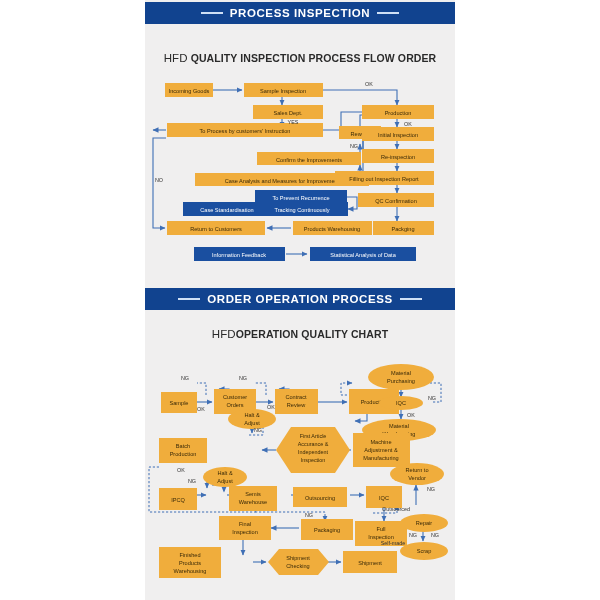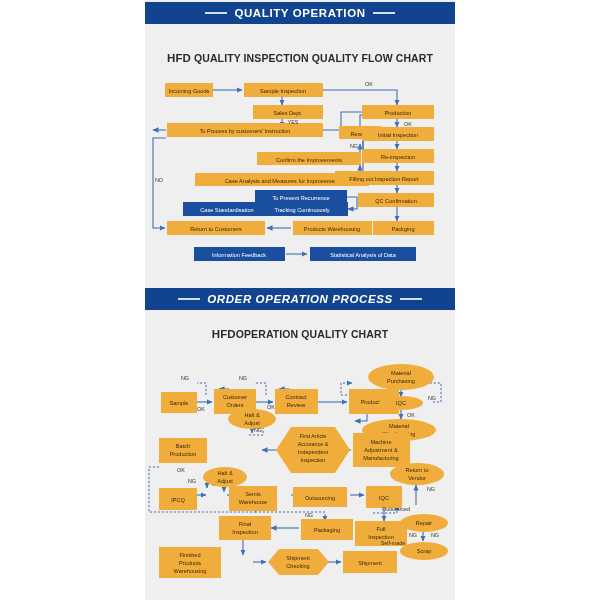--- a/index.html
+++ b/index.html
@@ -14,39 +14,39 @@
     display:flex;align-items:center;justify-content:center;gap:7px;
   }
   .section-bar .dash{display:block;width:22px;height:1.5px;background:#cfe0f5;}
   .section-title{
     color:#ffffff;font-size:11.5px;font-weight:bold;letter-spacing:.6px;white-space:nowrap;
   }
   .chart-title{
     position:absolute;left:145px;width:310px;text-align:center;
     font-size:10.5px;font-weight:bold;color:#2a2a2a;letter-spacing:.1px;
   }
-  .chart-title .brand{font-size:11.5px;font-weight:bold;}
+  .chart-title .brand{font-size:11.5px;font-weight:normal;}
   svg.flow{position:absolute;left:145px;}
   .nd text, svg text{font-family:"Liberation Sans",sans-serif;}
 </style>
 </head>
 <body>
 
 <div class="page">
 
   <div class="panel"></div>
 
   <div class="section-bar" style="top:2px;">
     <span class="dash"></span>
-    <span class="section-title">QUALITY OPERATION</span>
+    <span class="section-title">PROCESS INSPECTION</span>
     <span class="dash"></span>
   </div>
 
   <div class="chart-title" style="top:52px;">
-    <span class="brand">HFD</span><span> QUALITY INSPECTION QUALITY FLOW CHART</span>
+    <span class="brand">HFD</span><span> QUALITY INSPECTION PROCESS FLOW ORDER</span>
   </div>
 
   <svg class="flow" style="top:78px;" width="310" height="200" viewBox="0 0 310 200">
     <defs>
       <marker id="ar1" markerWidth="6" markerHeight="6" refX="5" refY="3" orient="auto">
         <path d="M0,0.6 L5.4,3 L0,5.4 z" fill="#3f6fb5"></path>
       </marker>
     </defs>
     <g stroke="#3f6fb5" stroke-width="1.1" fill="none" marker-end="url(#ar1)">
 
@@ -174,21 +174,21 @@
     </g>
     <path d="M141,176 L162,176" stroke="#3f6fb5" stroke-width="1.1" fill="none" marker-end="url(#ar1)"></path>
 
     <text x="224" y="8" font-size="5.4" fill="#333" text-anchor="middle">OK</text>
     <text x="148" y="46" font-size="5.4" fill="#333" text-anchor="middle">YES</text>
     <text x="263" y="48" font-size="5.4" fill="#333" text-anchor="middle">OK</text>
     <text x="209" y="70" font-size="5.4" fill="#333" text-anchor="middle">NG</text>
     <text x="14" y="104" font-size="5.4" fill="#333" text-anchor="middle">NO</text>
   </svg>
 
-  <div class="section-bar" style="top:288px;font-style:italic;">
+  <div class="section-bar" style="top:288px;">
     <span class="dash"></span>
     <span class="section-title">ORDER OPERATION PROCESS</span>
     <span class="dash"></span>
   </div>
 
   <div class="chart-title" style="top:328px;">
     <span class="brand">HFD</span><span>OPERATION QUALITY CHART</span>
   </div>
 
   <svg class="flow" style="top:355px;" width="310" height="240" viewBox="0 0 310 240">

